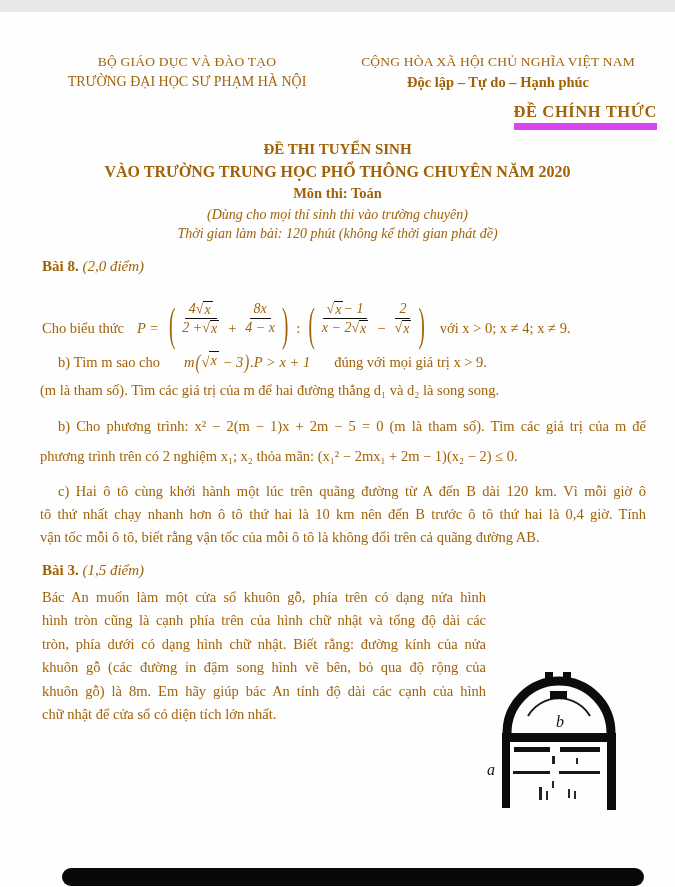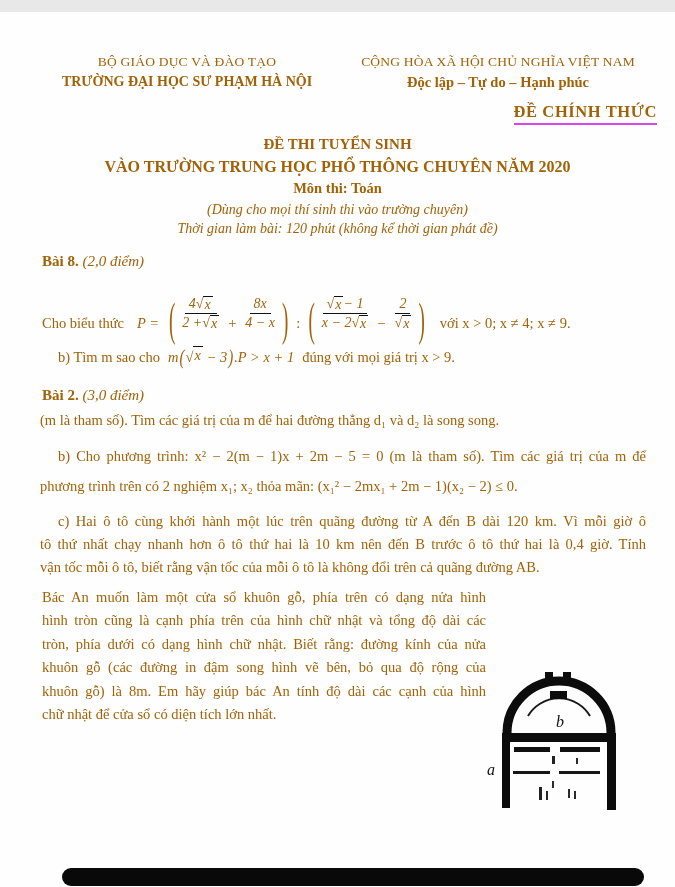--- a/index.html
+++ b/index.html
@@ -7,27 +7,27 @@
     position:relative;width:675px;height:887px;background:#fefefe;
     font-family:"Liberation Serif","DejaVu Serif",serif;color:#a16207;
     overflow:hidden;margin:12px auto;
   }
   
   .hdr{display:flex;justify-content:space-between;padding:42px 22px 0 42px;}
   .hdr-col{text-align:center;}
   .hdr-left{width:290px;}
   .hdr-right{width:310px;}
   .h-l1{font-size:13.5px;letter-spacing:.2px;}
-  .h-l2{font-size:14px;font-weight:bold;margin-top:4px;}
+  .h-l2{font-size:14px;font-weight:normal;margin-top:4px;}
   .h-r1{font-size:13.5px;letter-spacing:.2px;}
   .h-r2{font-size:14.5px;font-weight:bold;margin-top:4px;}
   .stamp-row{text-align:right;padding-right:18px;margin-top:11px;}
   .stamp{
     display:inline-block;font-size:16.5px;font-weight:bold;letter-spacing:.6px;
-    border-bottom:2px solid #d946ef;padding-bottom:1px;
+    border-bottom:7px solid #d946ef;padding-bottom:1px;
   }
   
   .title{text-align:center;margin-top:10px;line-height:1.32;}
   .t1{font-size:15px;font-weight:bold;}
   .t2{font-size:16px;font-weight:bold;margin-top:1px;}
   .t3{font-size:14.5px;font-weight:bold;margin-top:2px;}
   .t4{font-size:14px;font-style:italic;margin-top:3px;}
   .t5{font-size:14px;font-style:italic;}
   
   .sec-h{margin:15px 0 0 42px;font-size:15px;}
@@ -143,45 +143,45 @@
             <span class="rsign">√</span>
             <span class="rbar">x</span>
           </span>
         </span>
     </span>
     <span class="bp">)</span>
     <span class="tail">với x &gt; 0;  x ≠ 4; x ≠ 9.</span>
   </div>
 
 
-  <div class="line ind" style="margin-top:14px;display:flex;align-items:flex-start;">
+  <div class="line ind" style="margin-top:14px;display:flex;align-items:flex-start;gap:16px;">
     <span>b) Tìm m sao cho</span>
     <span class="it gap-l">
       <span>m</span><span class="mp">(</span><span class="rt">
           <span class="rsign">√</span>
           <span class="rbar">x</span>
         </span><span> − 3</span><span class="mp">)</span><span>.P &gt; x + 1</span>
     </span>
     <span class="gap-l">đúng với mọi giá trị x &gt; 9.</span>
   </div>
 
-  <div class="sec-h" style="margin-top:18px;">
-    <span class="bold">Bài 2.</span>
-    <span class="pts">(3,0 điểm)</span>
-  </div>
 
   <div class="line cont" style="margin-top:5px;">(m là tham số). Tìm các giá trị của m để hai đường thẳng d₁ và d₂ là song song.</div>
 
   <div class="line ind jl" style="margin-top:13px;">b) Cho phương trình:  x² − 2(m − 1)x + 2m − 5 = 0  (m là tham số). Tìm các giá trị của m để</div>
   <div class="line cont" style="margin-top:7px;">phương trình trên có 2 nghiệm x₁; x₂ thỏa mãn:  (x₁² − 2mx₁ + 2m − 1)(x₂ − 2) ≤ 0.</div>
 
   <div class="line ind jl" style="margin-top:12px;">c) Hai ô tô cùng khởi hành một lúc trên quãng đường từ A đến B dài 120 km. Vì mỗi giờ ô</div>
   <div class="line cont jl">tô thứ nhất chạy nhanh hơn ô tô thứ hai là 10 km nên đến B trước ô tô thứ hai là 0,4 giờ. Tính</div>
   <div class="line cont">vận tốc mỗi ô tô, biết rằng vận tốc của mỗi ô tô là không đổi trên cả quãng đường AB.</div>
 
+  <div class="sec-h" style="margin-top:13px;">
+    <span class="bold">Bài 3.</span>
+    <span class="pts">(1,5 điểm)</span>
+  </div>
 
   <div style="margin-top:7px;">
     <div class="b3-line jl">Bác An muốn làm một cửa sổ khuôn gỗ, phía trên có dạng nửa hình</div>
     <div class="b3-line jl">hình tròn cũng là cạnh phía trên của hình chữ nhật và tổng độ dài các</div>
     <div class="b3-line jl">tròn, phía dưới có dạng hình chữ nhật. Biết rằng: đường kính của nửa</div>
     <div class="b3-line jl">khuôn gỗ (các đường in đậm song hình vẽ bên, bỏ qua độ rộng của</div>
     <div class="b3-line jl">khuôn gỗ) là 8m. Em hãy giúp bác An tính độ dài các cạnh của hình</div>
     <div class="b3-line">chữ nhật để cửa sổ có diện tích lớn nhất.</div>
   </div>
 

